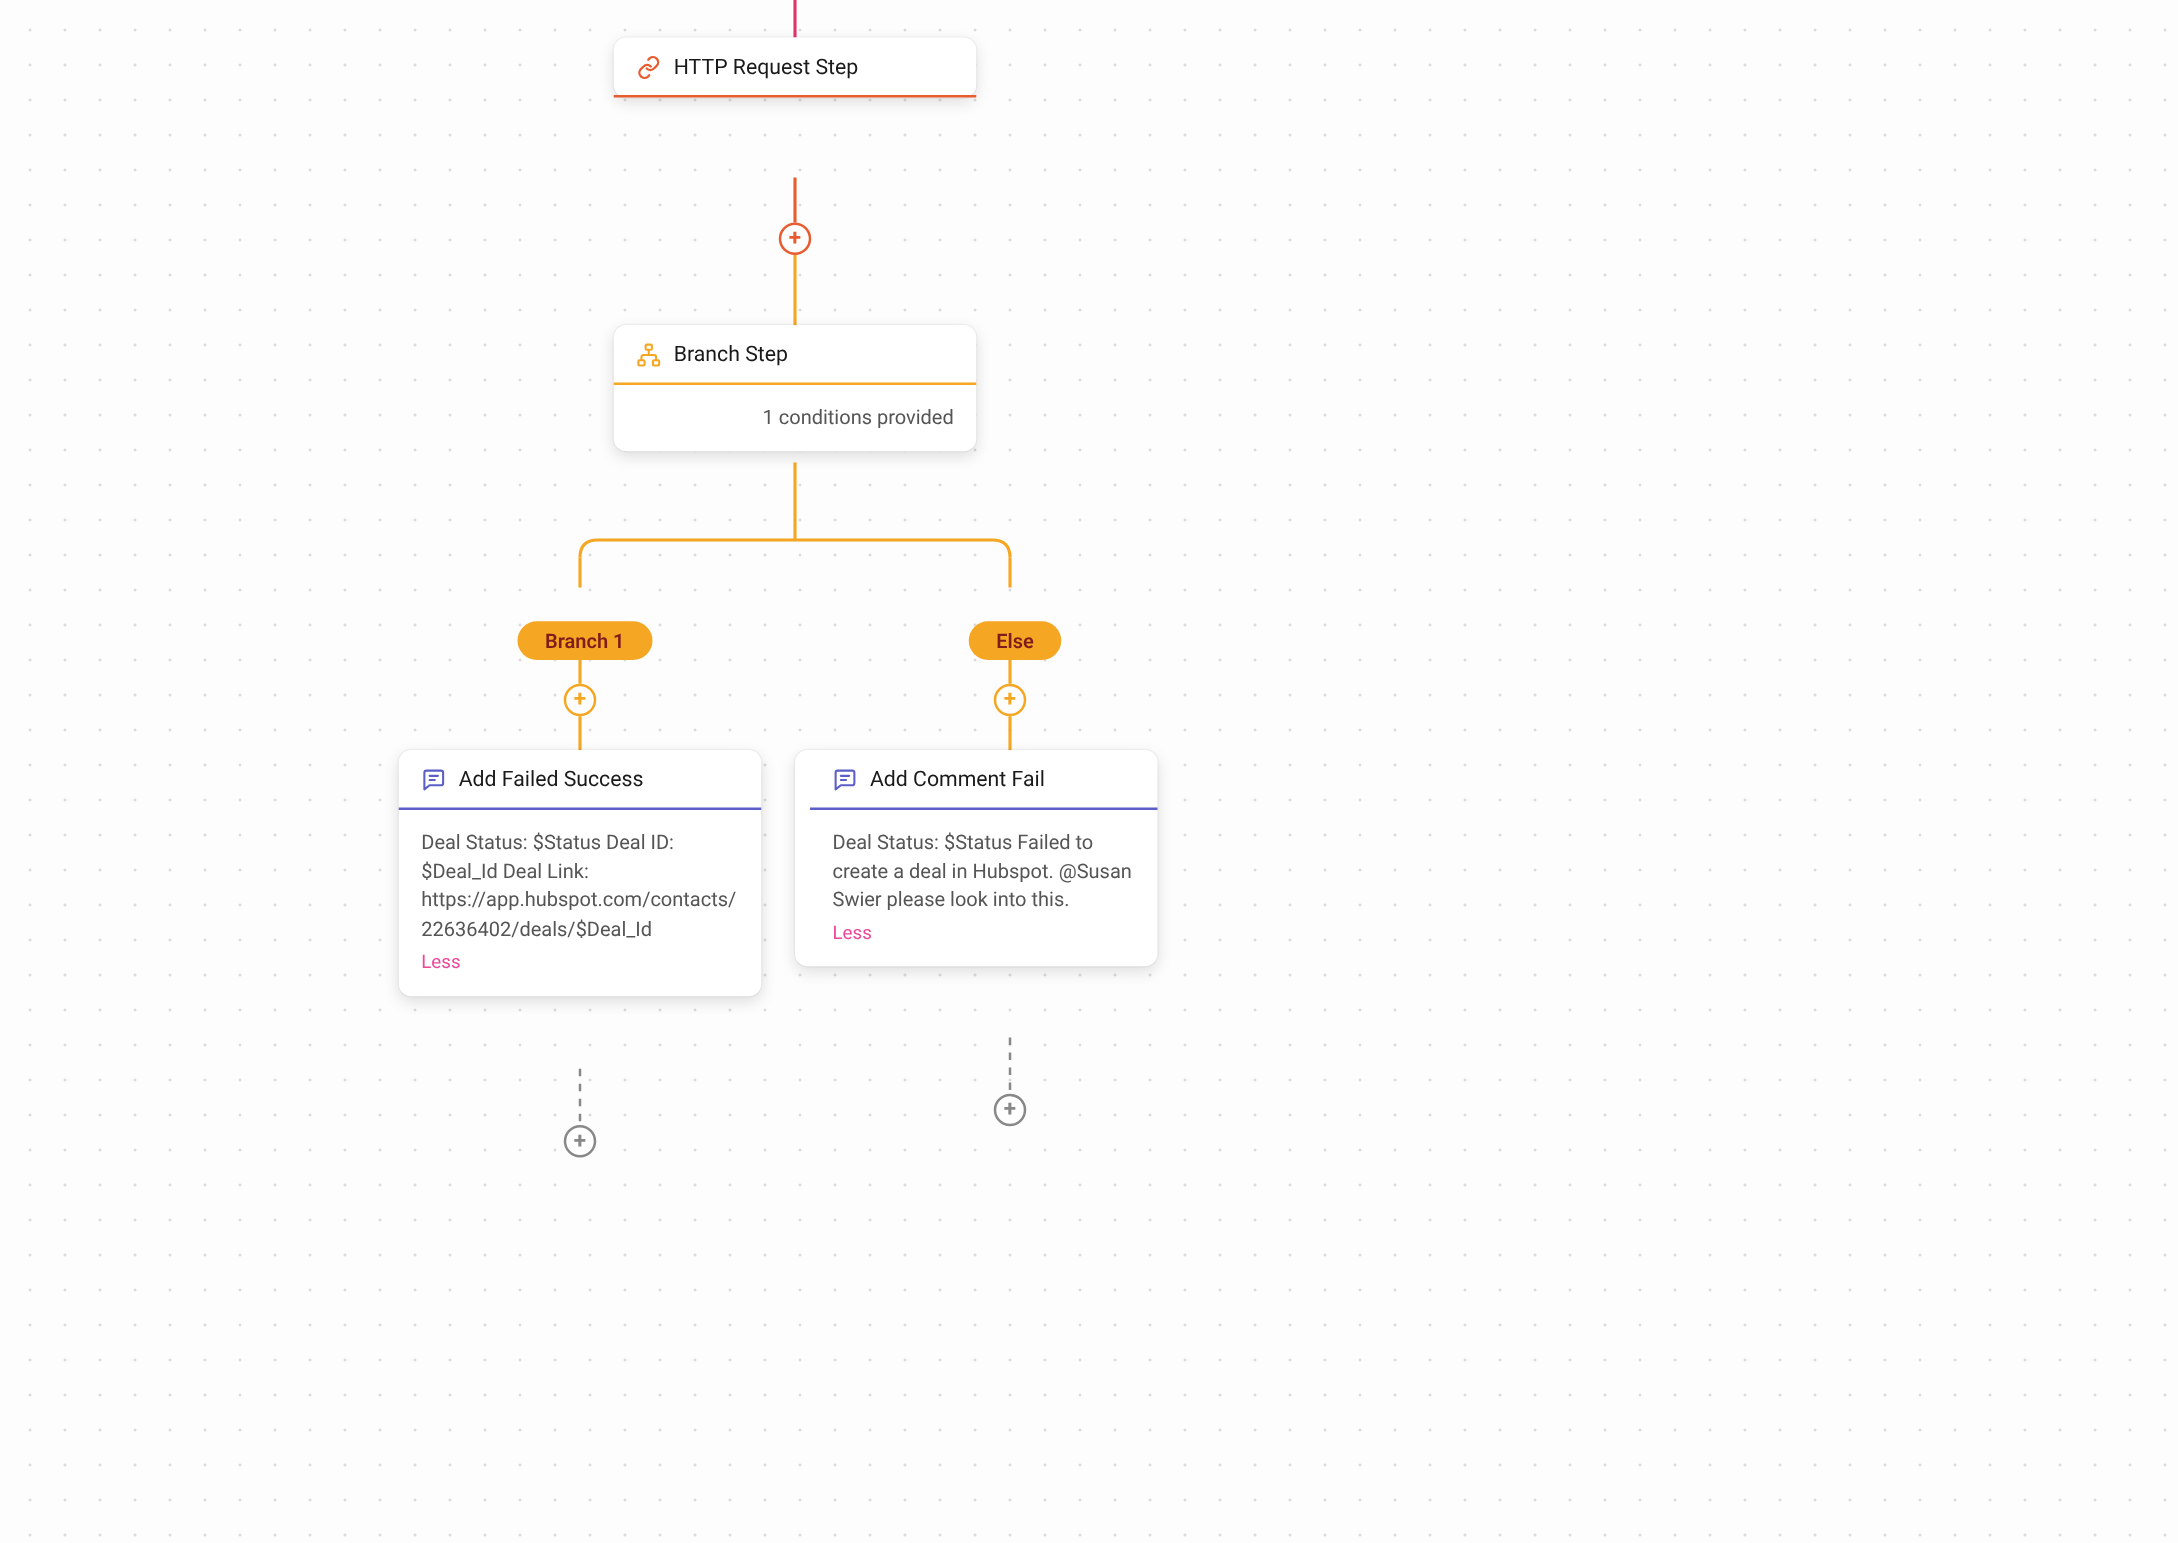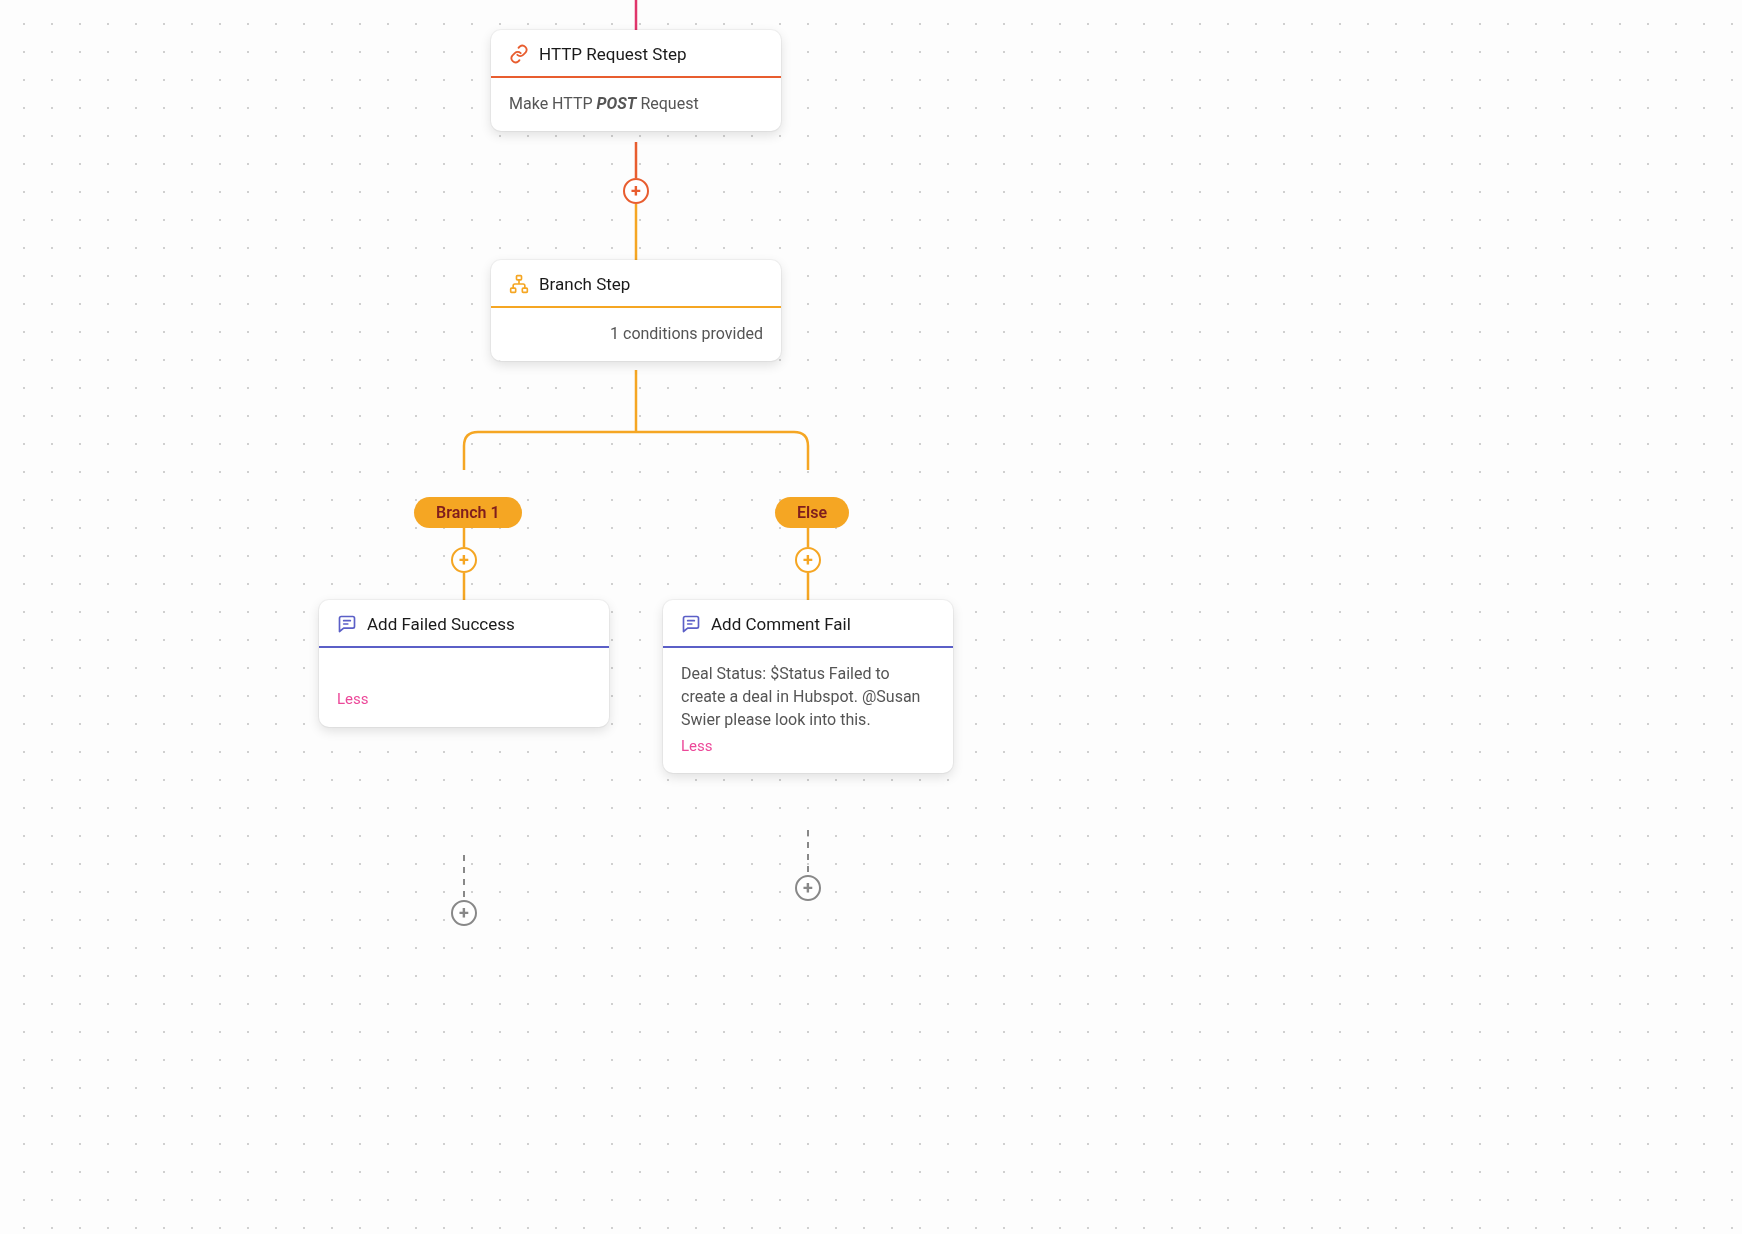--- a/index.html
+++ b/index.html
@@ -109,23 +109,20 @@
   <div class="node" style="left:491px; top:30px;">
     <div class="node-header hr-orange">
       <span class="icon">
         <svg viewBox="0 0 24 24" fill="none" stroke="#e85d2f" stroke-width="2.2" stroke-linecap="round" stroke-linejoin="round">
             <path d="M10 13a5 5 0 0 0 7 0l3-3a5 5 0 0 0-7-7l-1.5 1.5"></path>
             <path d="M14 11a5 5 0 0 0-7 0l-3 3a5 5 0 0 0 7 7l1.5-1.5"></path>
           </svg>
       </span>
       <span class="title">HTTP Request Step</span>
     </div>
-    <div class="node-body">
-      <span>Make HTTP </span><span class="post">POST</span><span> Request</span>
-    </div>
   </div>
 
   <div class="plus-btn pb-orange" style="left:623px; top:178px;">
     <span class="p">+</span>
   </div>
 
   <div class="node" style="left:491px; top:260px;text-align:right;">
     <div class="node-header hr-amber">
       <span class="icon">
         <svg viewBox="0 0 24 24" fill="none" stroke="#f5a623" stroke-width="2" stroke-linecap="round" stroke-linejoin="round">
@@ -162,26 +159,26 @@
       <span class="icon">
         <svg viewBox="0 0 24 24" fill="none" stroke="#5b5fc7" stroke-width="2" stroke-linecap="round" stroke-linejoin="round">
             <path d="M21 15a2 2 0 0 1-2 2H8l-5 4V5a2 2 0 0 1 2-2h14a2 2 0 0 1 2 2z"></path>
             <line x1="8" y1="8" x2="16" y2="8"></line>
             <line x1="8" y1="12" x2="13" y2="12"></line>
           </svg>
       </span>
       <span class="title">Add Failed Success</span>
     </div>
     <div class="node-body">
-      <br>
+      <span>Deal Status: $Status Deal ID: $Deal_Id Deal Link: https://app.hubspot.com/contacts/22636402/deals/$Deal_Id</span><br>
       <span class="less">Less</span>
     </div>
   </div>
 
-  <div class="node" style="left:663px; top:600px;">
+  <div class="node" style="left:636px; top:600px;padding-left:12px;">
     <div class="node-header hr-indigo">
       <span class="icon">
         <svg viewBox="0 0 24 24" fill="none" stroke="#5b5fc7" stroke-width="2" stroke-linecap="round" stroke-linejoin="round">
             <path d="M21 15a2 2 0 0 1-2 2H8l-5 4V5a2 2 0 0 1 2-2h14a2 2 0 0 1 2 2z"></path>
             <line x1="8" y1="8" x2="16" y2="8"></line>
             <line x1="8" y1="12" x2="13" y2="12"></line>
           </svg>
       </span>
       <span class="title">Add Comment Fail</span>
     </div>

